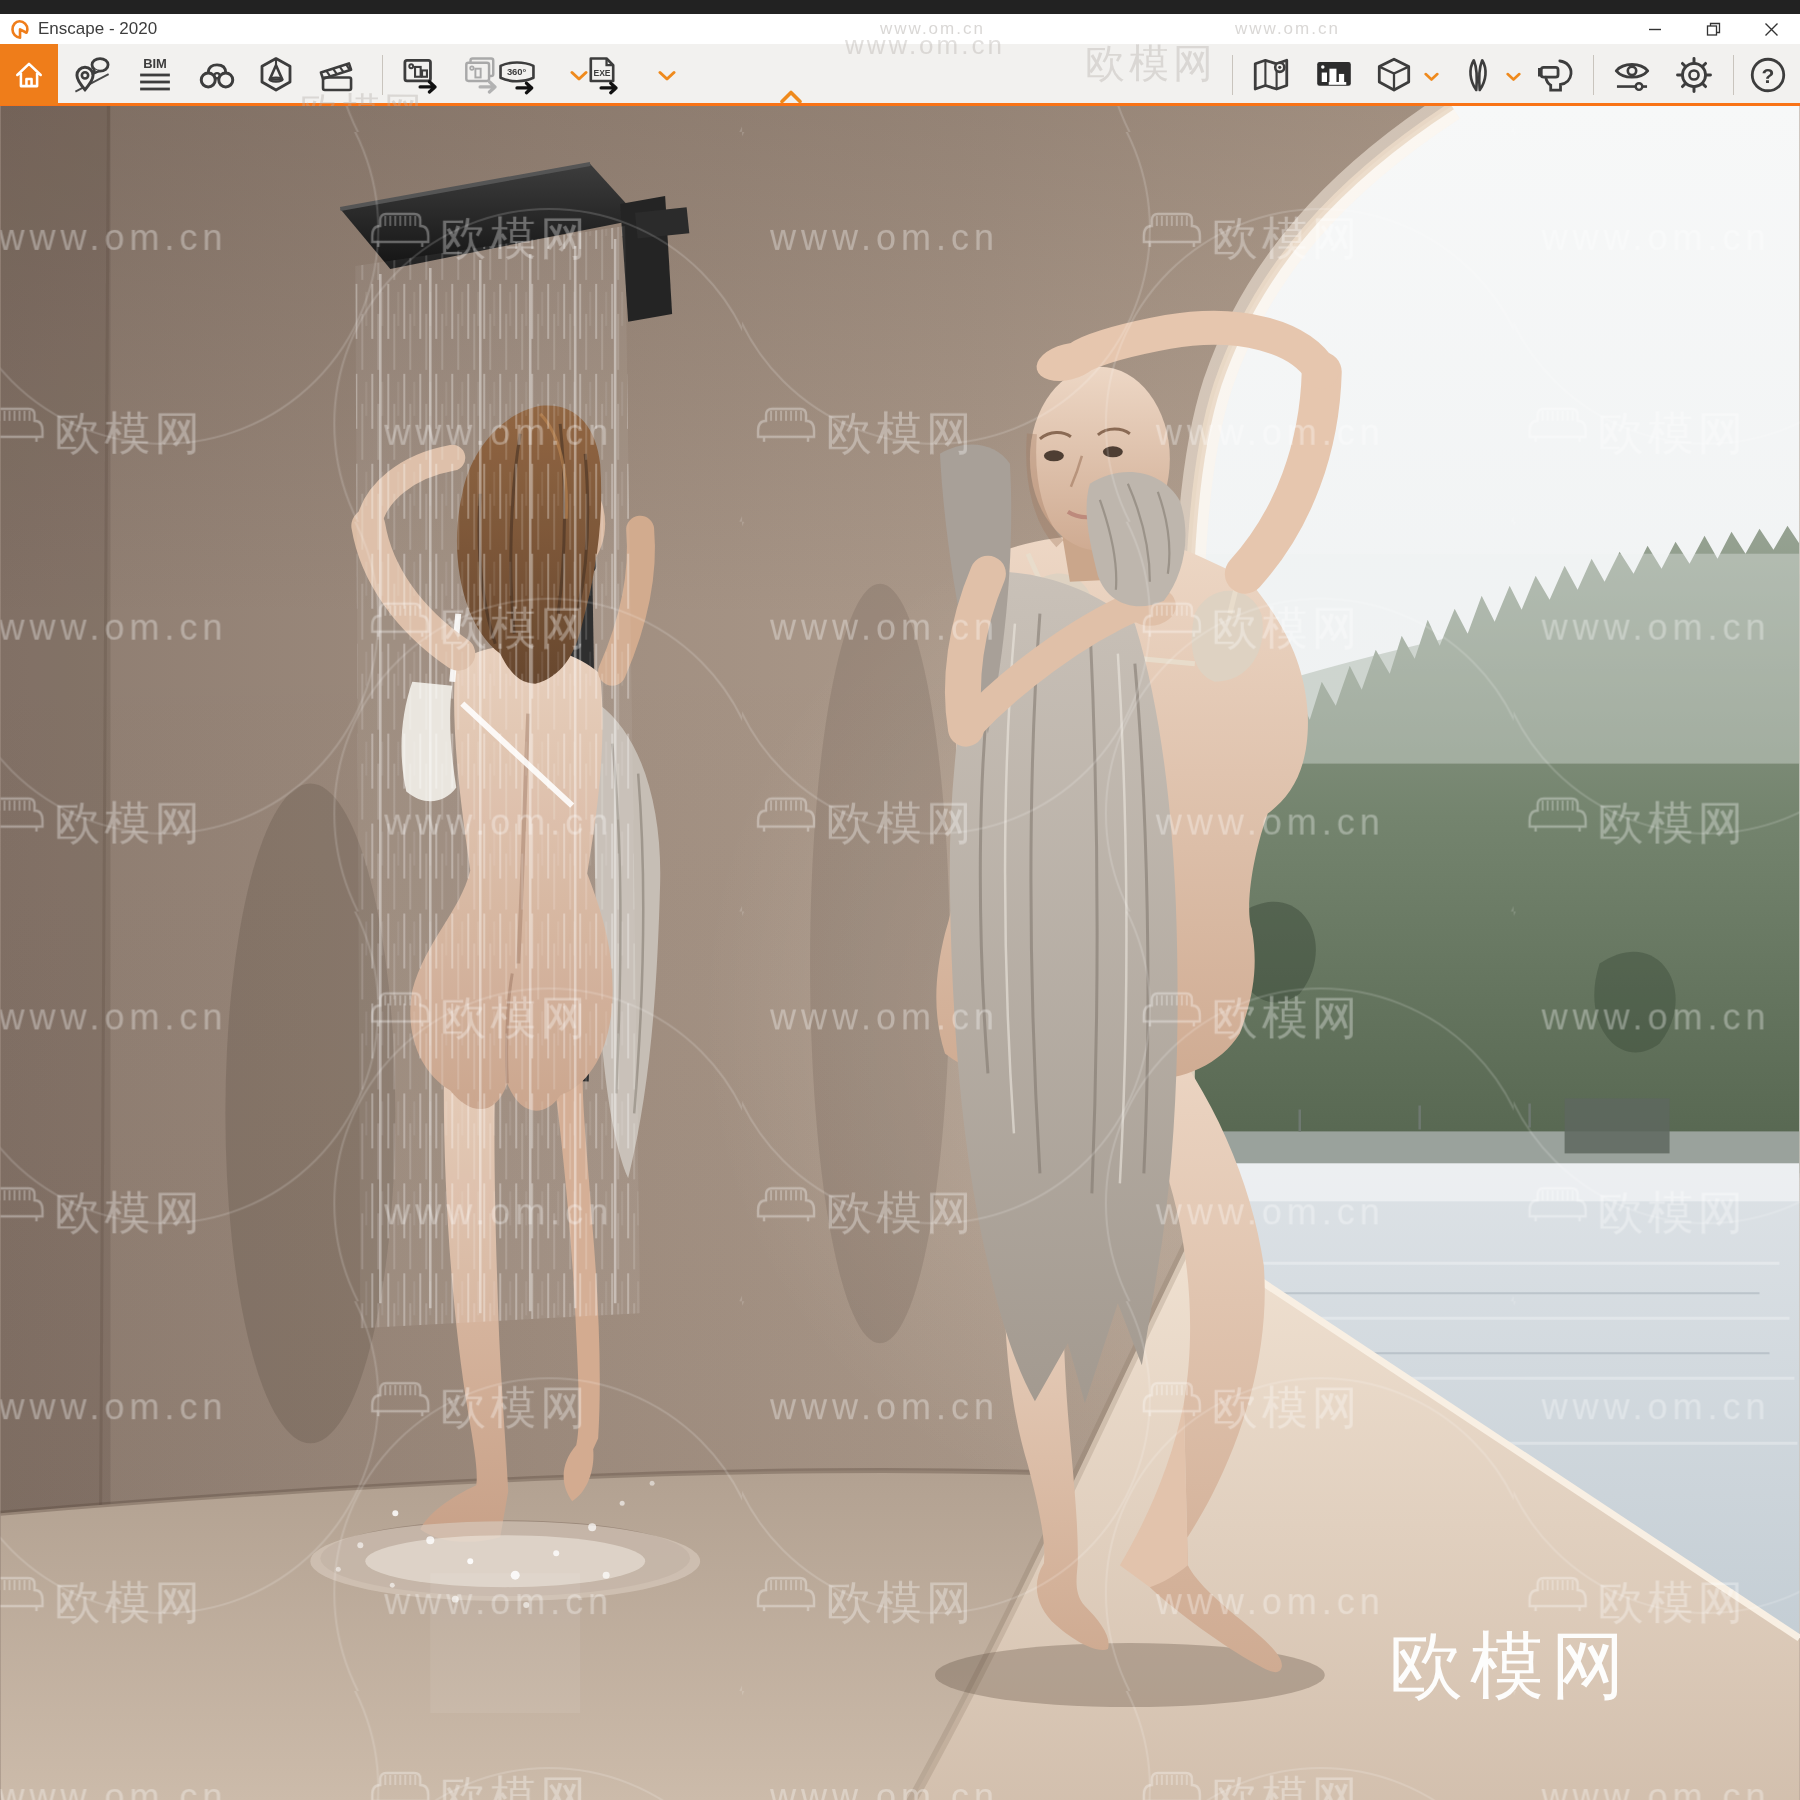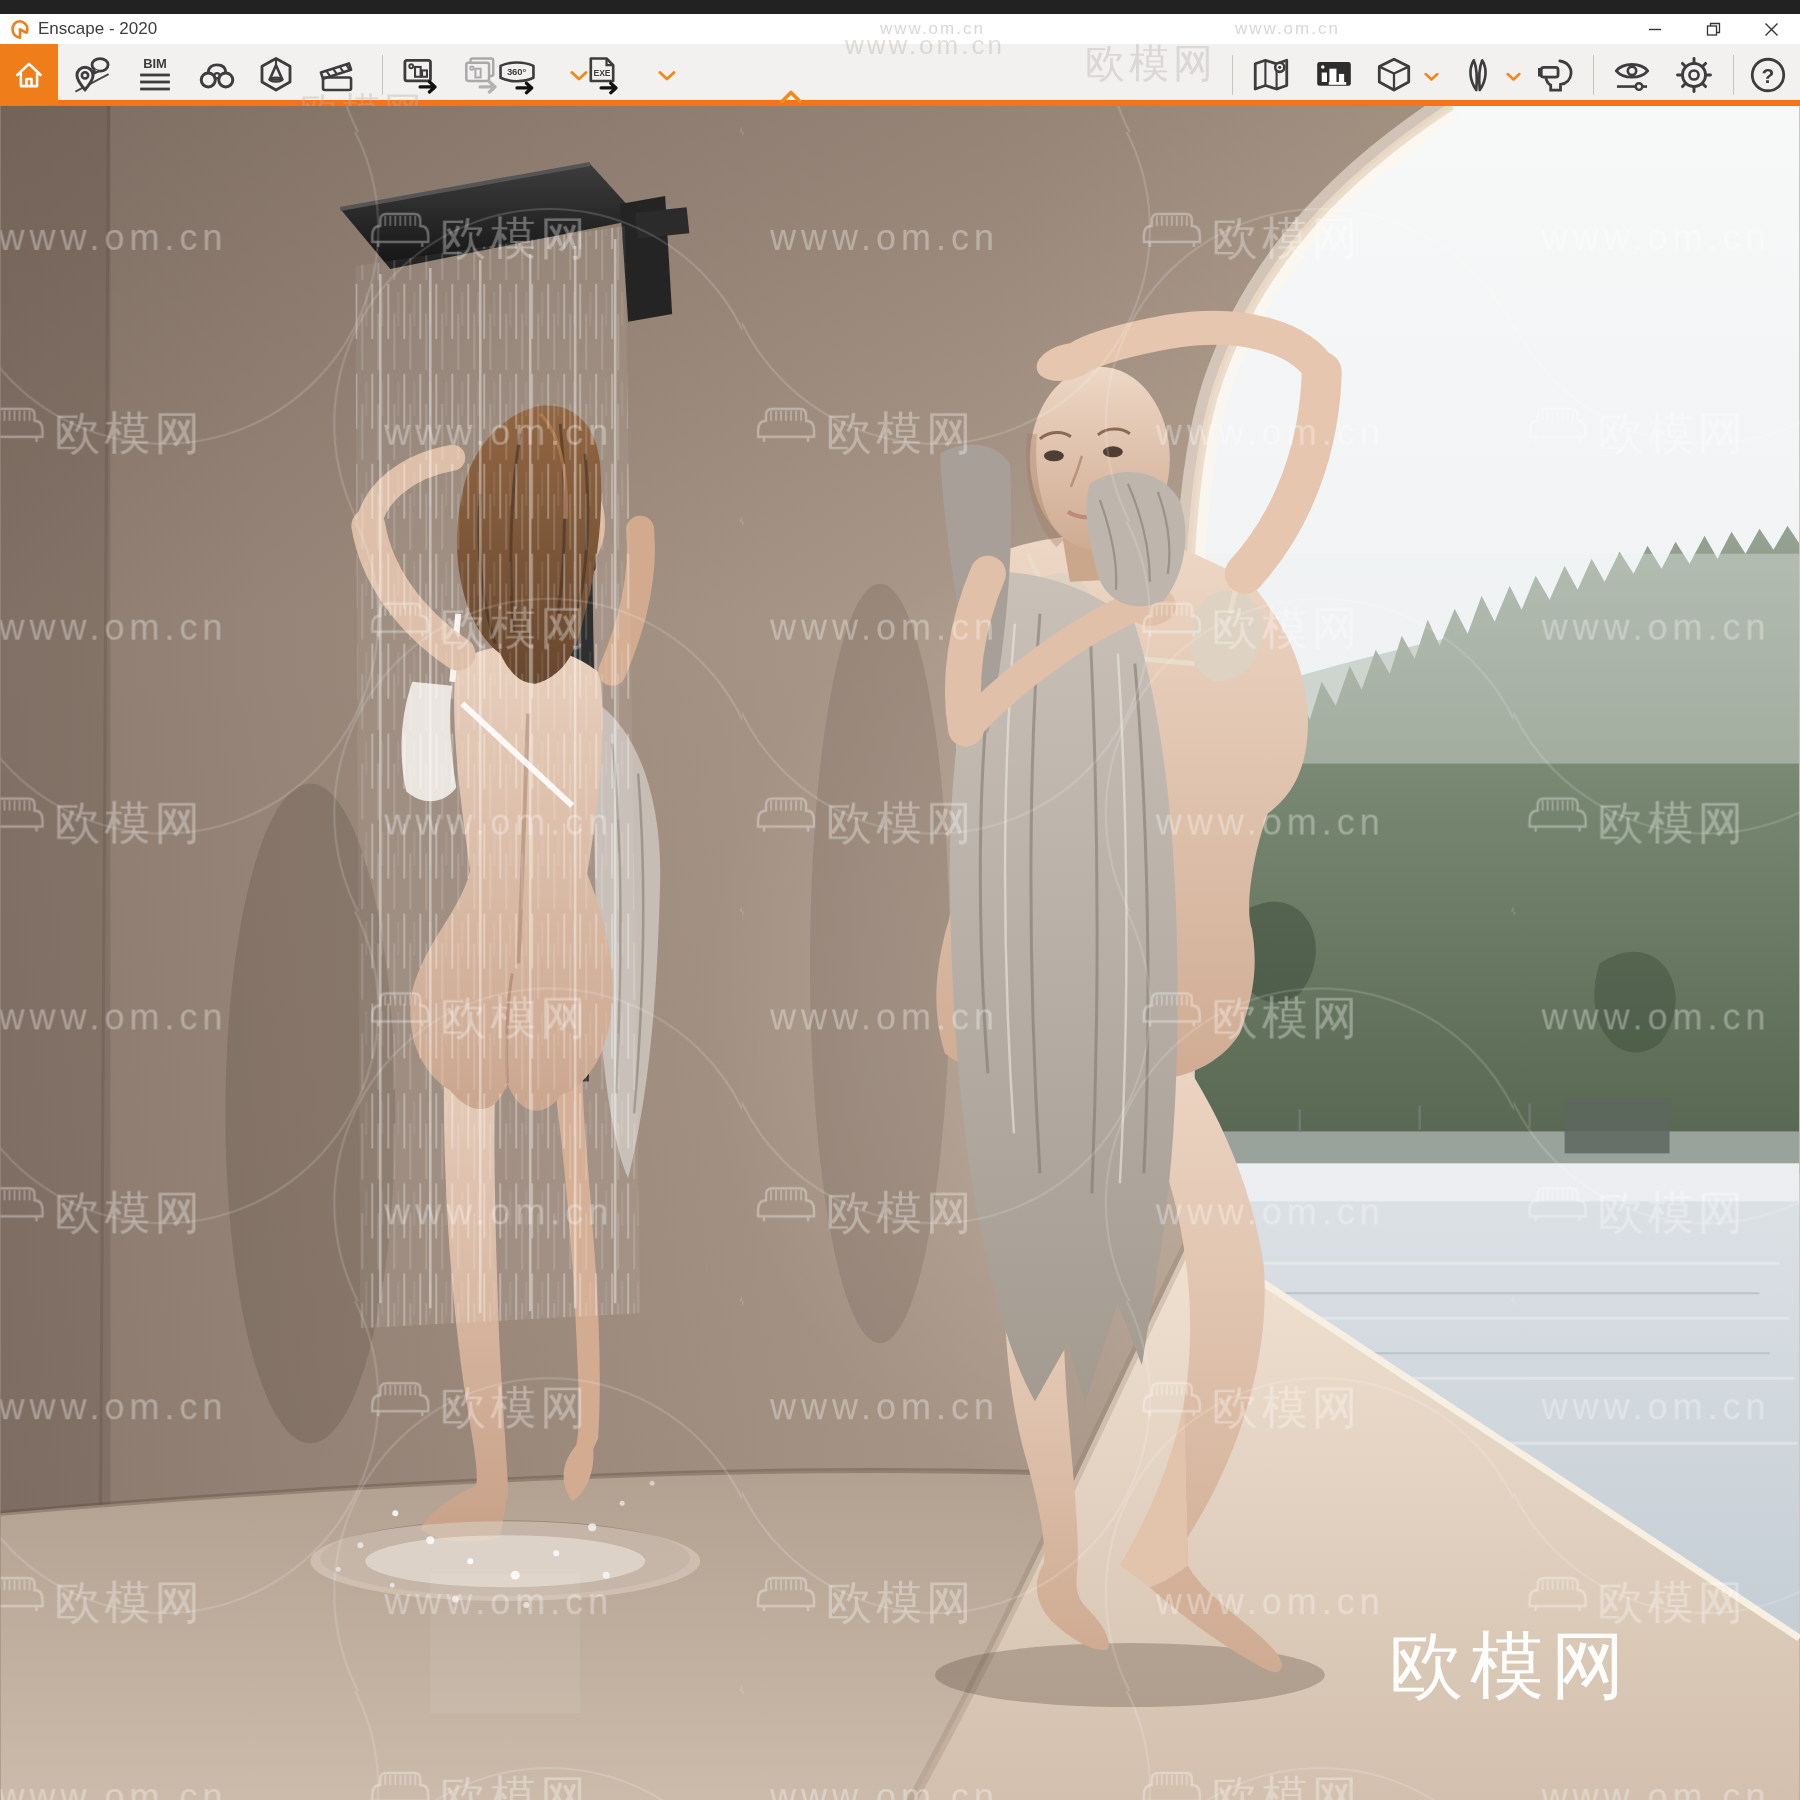--- a/index.html
+++ b/index.html
@@ -5,21 +5,21 @@
   html,body{margin:0;padding:0;background:#222;}
   .app{position:relative;width:1800px;height:1800px;font-family:"Liberation Sans","DejaVu Sans",sans-serif;overflow:hidden;background:#fff;margin-top:14px;}
   
   .titlebar{position:relative;height:30px;background:#ffffff;display:flex;align-items:center;}
   .logo{width:21px;height:21px;margin:0 8px 0 9px;flex:0 0 auto;}
   .title-text{font-size:17px;color:#3d3d3d;}
   .win-controls{position:absolute;right:0;top:0;height:30px;display:flex;}
   .win-btn{width:58px;height:30px;display:flex;align-items:center;justify-content:center;background:transparent;border:0;padding:0;}
   .tb-mark{position:absolute;color:rgba(185,182,178,.55);font-size:17px;letter-spacing:2px;pointer-events:none;white-space:nowrap;}
   
-  .toolbar{position:relative;height:62px;background:#f2f1ef;box-sizing:border-box;border-bottom:6px solid #f97316;}
+  .toolbar{position:relative;height:62px;background:#f2f1ef;box-sizing:border-box;border-bottom:3px solid #f97316;}
   .tool-btn{position:absolute;top:8px;width:48px;height:46px;display:flex;align-items:center;justify-content:center;background:transparent;border:0;padding:0;}
   .home-btn{position:absolute;left:0;top:0;width:58px;height:61px;background:#ef7d1a;display:flex;align-items:center;justify-content:center;border:0;padding:0;}
   .sep{position:absolute;top:11px;width:1px;height:40px;background:#c9c4bd;}
   .chev{position:absolute;width:18px;height:12px;}
   .bar-mark{position:absolute;color:rgba(178,173,167,.38);pointer-events:none;white-space:nowrap;}
   
   .viewport{position:relative;height:1707px;background:#a8968a;overflow:hidden;}
   .scene{position:absolute;left:0;top:0;width:1800px;height:1707px;display:block;}
   .corner-wm{position:absolute;right:168px;bottom:96px;font-size:74px;letter-spacing:7px;color:#ffffff;opacity:.97;pointer-events:none;}
   svg text{font-family:"Liberation Sans","DejaVu Sans",sans-serif;}

